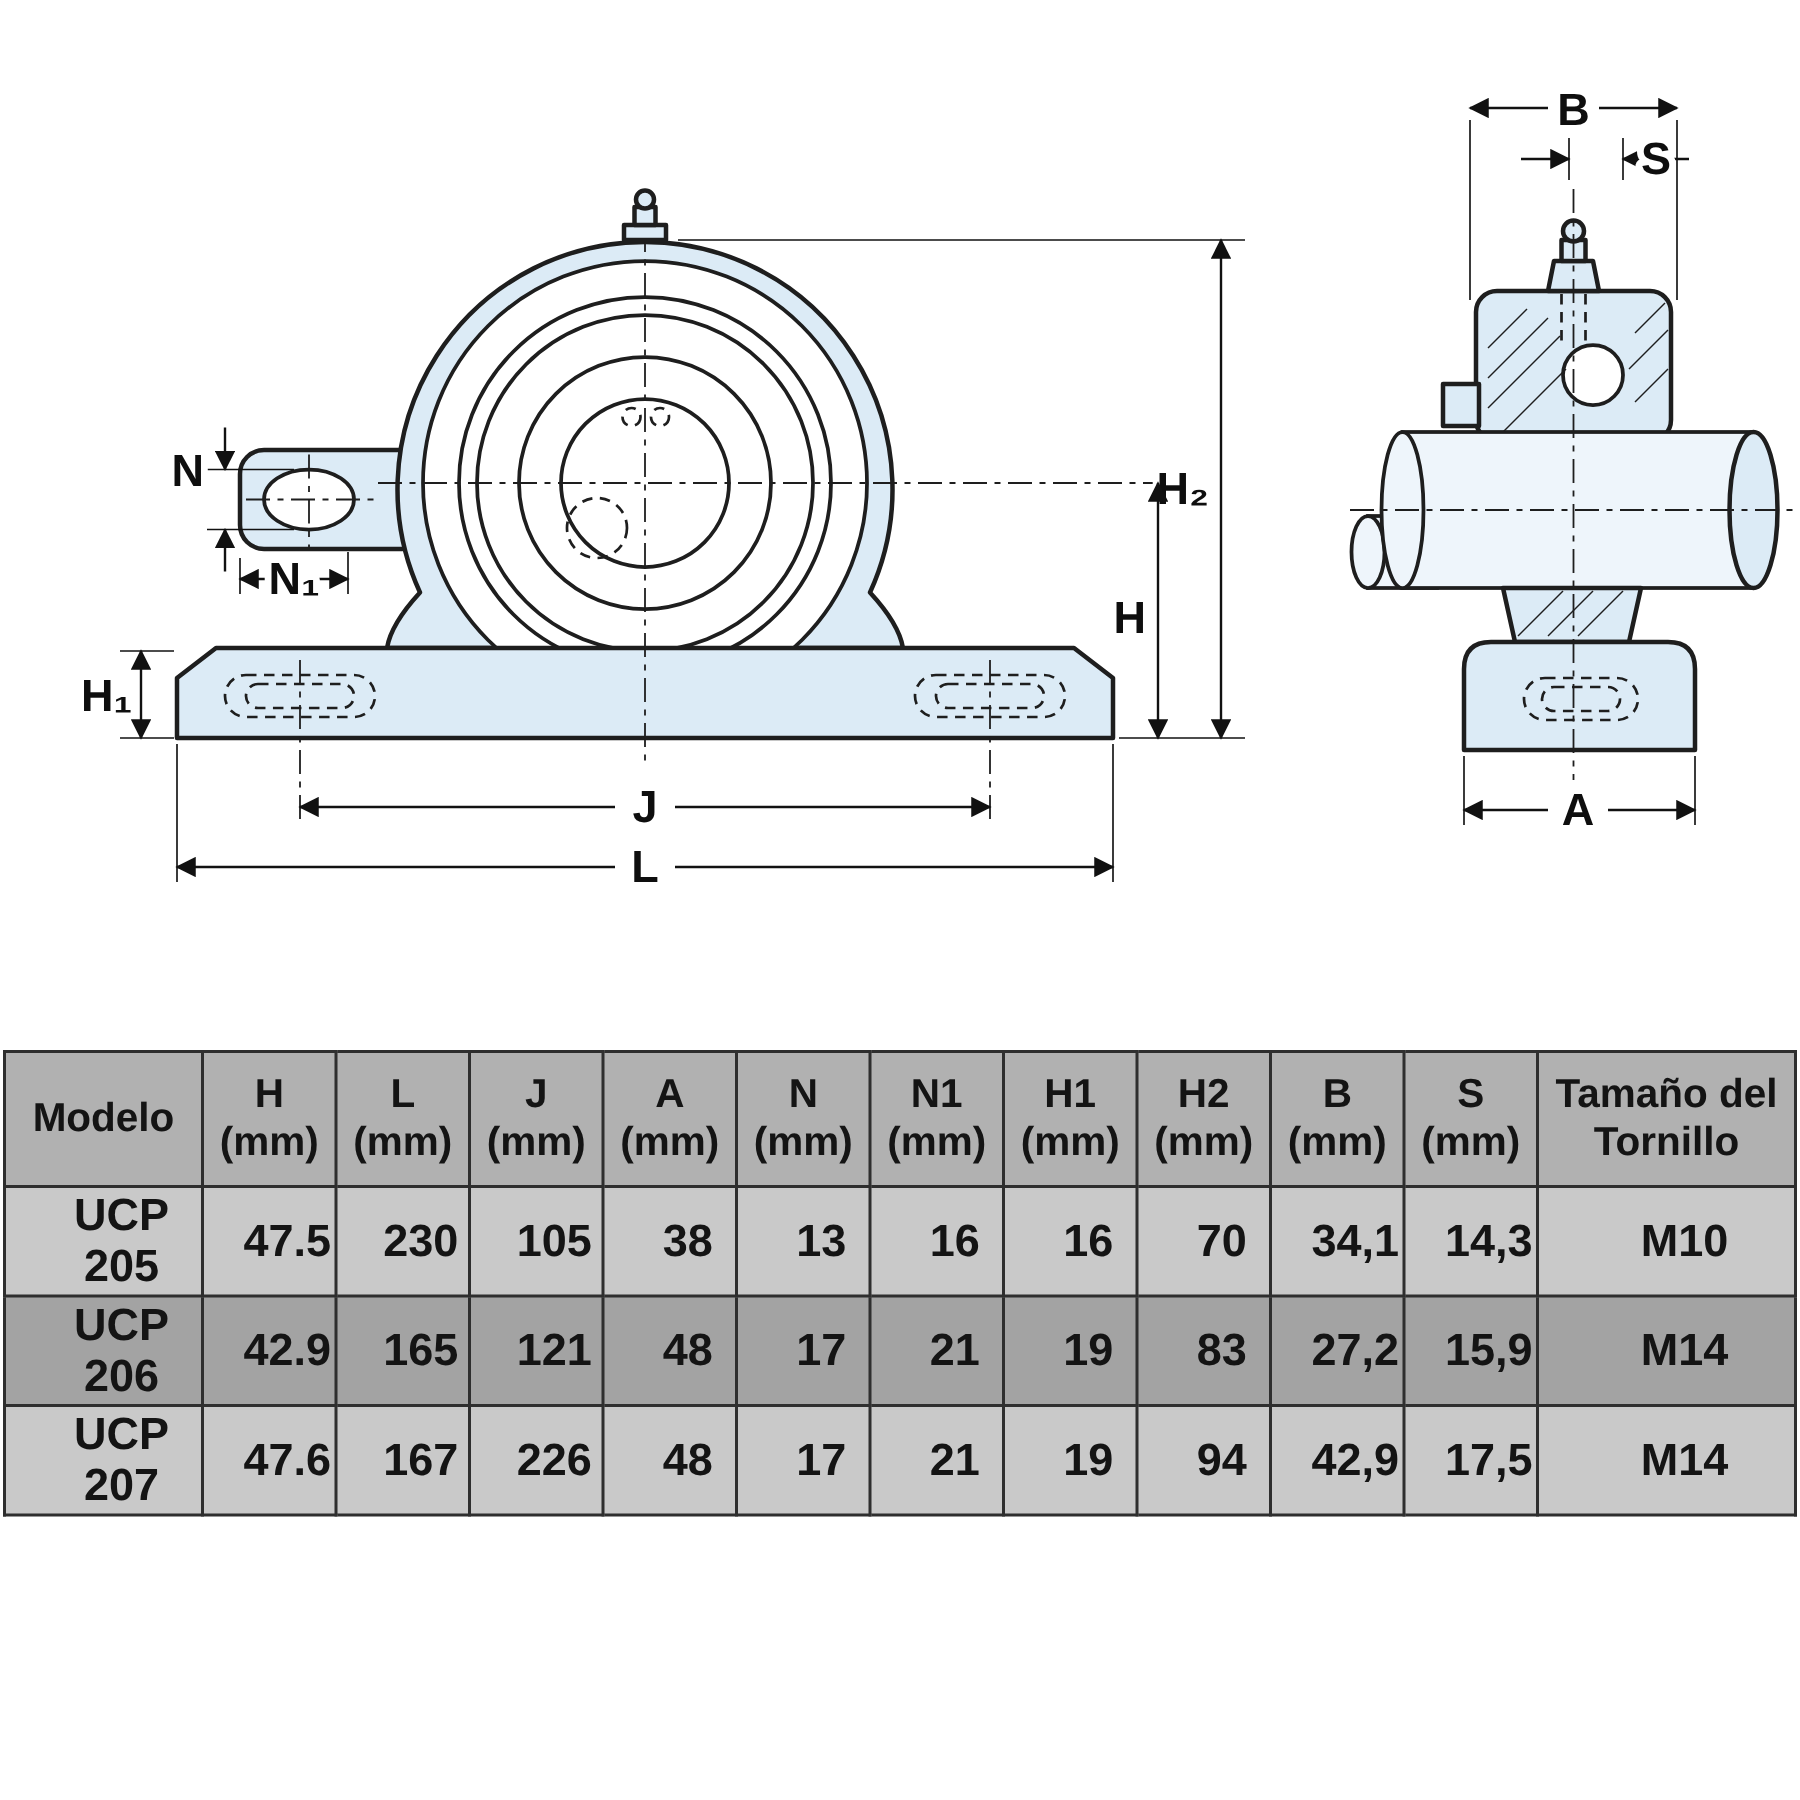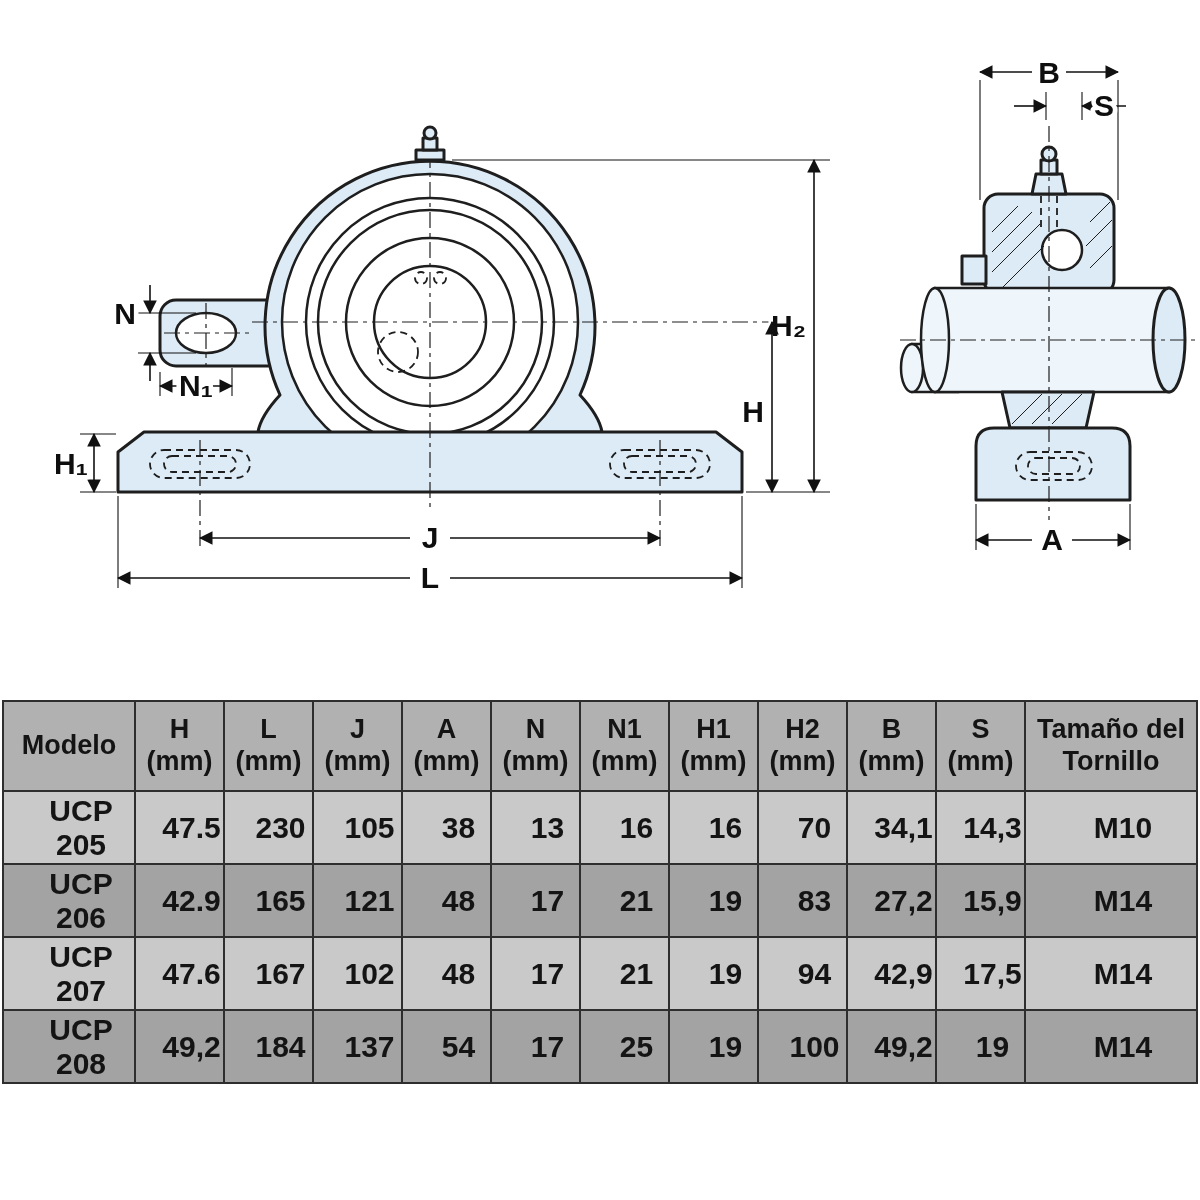--- a/index.html
+++ b/index.html
@@ -290,38 +290,24 @@
         <td>19</td>
         <td>83</td>
         <td>27,2</td>
         <td>15,9</td>
         <td>M14</td>
       </tr>
       <tr class="gray">
         <th>UCP 207</th>
         <td>47.6</td>
         <td>167</td>
-        <td>102</td>
+        <td>226</td>
         <td>48</td>
         <td>17</td>
         <td>21</td>
         <td>19</td>
         <td>94</td>
         <td>42,9</td>
         <td>17,5</td>
         <td>M14</td>
       </tr>
-      <tr class="light">
-        <th>UCP 208</th>
-        <td>49,2</td>
-        <td>184</td>
-        <td>137</td>
-        <td>54</td>
-        <td>17</td>
-        <td>25</td>
-        <td>19</td>
-        <td>100</td>
-        <td>49,2</td>
-        <td>19</td>
-        <td>M14</td>
-      </tr>
     </tbody>
 </table>
 
 </body></html>

